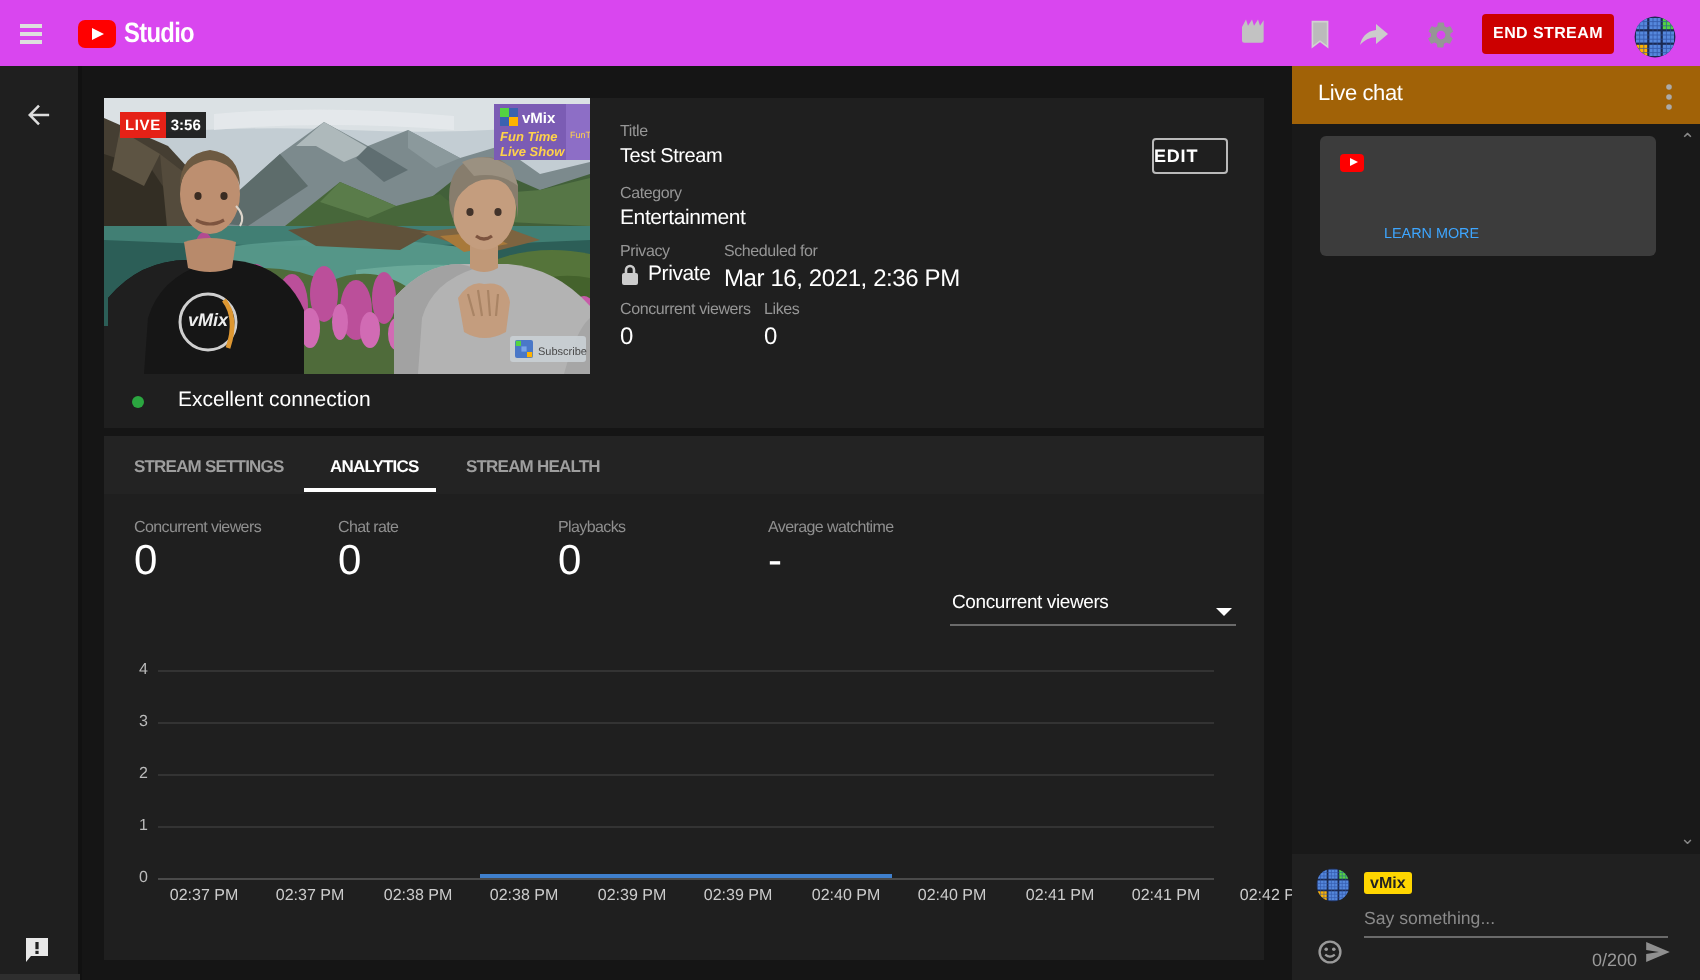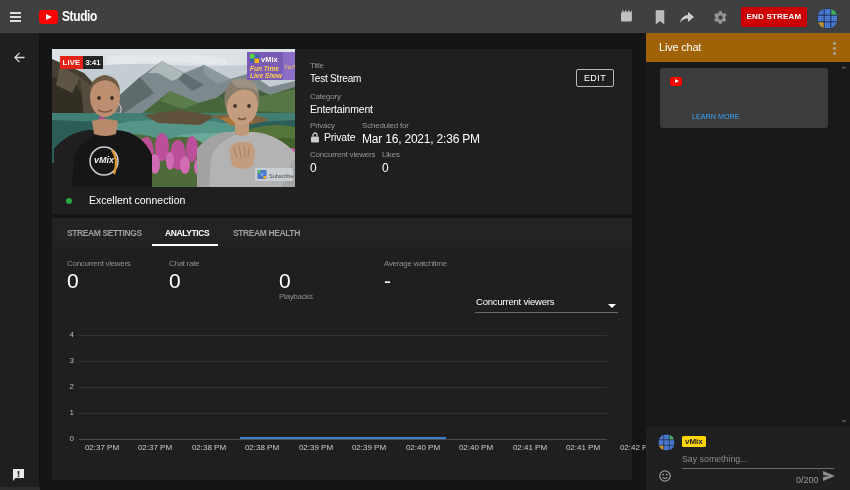--- a/index.html
+++ b/index.html
@@ -2,21 +2,21 @@
 <html><head>
 <meta charset="utf-8">
 <style>
   * { margin:0; padding:0; box-sizing:border-box; }
   html,body { width:850px; height:490px; overflow:hidden; background:#151515;
     font-family:"Liberation Sans", sans-serif; }
   .abs { position:absolute; }
   #stage { position:relative; width:850px; height:490px; }
 
   
-  #topbar { position:absolute; left:0; top:0; width:850px; height:33px; background:#404040; }
+  #topbar { position:absolute; left:0; top:0; width:850px; height:33px; background:#d946ef; }
   .hbar { position:absolute; left:10px; width:11px; height:1.6px; background:#dedede; }
   #logo-rect { position:absolute; left:39px; top:10px; width:19px; height:14px; background:#f00; border-radius:3.5px; }
   #logo-rect:after { content:""; position:absolute; left:7px; top:3.5px;
     border-left:6px solid #fff; border-top:3.5px solid transparent; border-bottom:3.5px solid transparent; }
   #logo-text { position:absolute; left:62px; top:8px; font-size:14px; font-weight:bold; color:#fff; letter-spacing:-0.4px; transform:scaleX(0.85); transform-origin:0 0; }
   .tico { position:absolute; top:7px; width:20px; height:20px; }
   #endstream { position:absolute; left:741px; top:7px; width:66px; height:20px; background:#c00;
     color:#fff; font-size:8px; font-weight:bold; text-align:center; line-height:20px; letter-spacing:0.2px; border-radius:2px; }
 
   
@@ -30,21 +30,21 @@
   
   #thumb { position:absolute; left:0; top:0; width:243px; height:138px; overflow:hidden; }
   #livebadge { position:absolute; left:8px; top:7px; height:13px; display:flex; }
   #livebadge .red { background:#e52117; color:#fff; font-size:7.5px; font-weight:bold; line-height:13px; padding:0 2.5px; letter-spacing:0.3px; }
   #livebadge .time { background:rgba(12,12,12,0.88); color:#fff; font-size:7.5px; font-weight:bold; line-height:13px; padding:0 2.5px; }
 
   
   .lbl { position:absolute; color:#969696; font-size:8px; letter-spacing:-0.2px; }
   .val { position:absolute; color:#fff; font-size:10.5px; letter-spacing:-0.2px; }
   #editbtn { position:absolute; left:524px; top:20px; width:38px; height:18px; border:1px solid #b9b9b9;
-    color:#fff; font-size:9px; font-weight:normal; text-align:center; line-height:16px; letter-spacing:0.4px; border-radius:2px; }
+    color:#fff; font-size:9px; font-weight:bold; text-align:left; line-height:16px; letter-spacing:0.4px; border-radius:2px; }
   #connrow { position:absolute; left:0; top:138px; width:580px; height:27px;text-align:right; }
   #conndot { position:absolute; left:14px; top:11px; width:6px; height:6px; border-radius:50%; background:#2ba640; }
   #conntext { position:absolute; left:37px; top:7px; color:#fff; font-size:10.5px; }
 
   
   #tabs { position:absolute; left:0; top:0; width:580px; height:29px; background:#232323; }
   .tab { position:absolute; top:10px; font-size:8.5px; font-weight:bold; color:#9e9e9e; letter-spacing:-0.4px; }
   .tab.active { color:#fff; }
   #tabline { position:absolute; left:100px; top:26px; width:66px; height:2px; background:#fff; }
 
@@ -270,21 +270,21 @@
             <rect width="9" height="9" rx="1" fill="#4a78c8"></rect>
             <rect width="2.6" height="2.6" x="0.4" y="0.4" fill="#54d442"></rect>
             <rect width="2.6" height="2.6" x="6" y="6" fill="#ffb300"></rect>
             <rect width="2.6" height="2.6" x="3.2" y="3.2" fill="#7aa4e8"></rect>
           </g>
           <text x="217" y="128.5" font-size="5.5" fill="#4a4a4a">Subscribe</text>
         </g>
       </svg>
       <div id="livebadge">
           <div class="red">LIVE</div>
-          <div class="time">3:41</div>
+          <div class="time">3:56</div>
         </div>
     </div>
 
     <div class="lbl" style="left:258px; top:12px;">Title</div>
     <div class="val" style="left:258px; top:24px; font-size:10px;">Test Stream</div>
     <div id="editbtn">EDIT</div>
 
     <div class="lbl" style="left:258px; top:43px;">Category</div>
     <div class="val" style="left:258px; top:54px;">Entertainment</div>
 
@@ -313,21 +313,21 @@
       <div class="tab" style="left:15px;">STREAM SETTINGS</div>
       <div class="tab active" style="left:113px;">ANALYTICS</div>
       <div class="tab" style="left:181px;">STREAM HEALTH</div>
       <div id="tabline"></div>
     </div>
 
     <div class="mlbl" style="left:15px;">Concurrent viewers</div>
     <div class="mval" style="left:15px;">0</div>
     <div class="mlbl" style="left:117px;">Chat rate</div>
     <div class="mval" style="left:117px;">0</div>
-    <div class="mlbl" style="left:227px;margin-top:33px;">Playbacks</div>
+    <div class="mlbl" style="left:227px;">Playbacks</div>
     <div class="mval" style="left:227px;">0</div>
     <div class="mlbl" style="left:332px;">Average watchtime</div>
     <div class="mval" style="left:332px;">-</div>
 
     <div id="dd">Concurrent viewers<div id="ddcaret"></div></div>
     <div id="ddline"></div>
 
     <div class="gline" style="top:117px;"></div>
     <div class="gline" style="top:143px;"></div>
     <div class="gline" style="top:169px;"></div>

